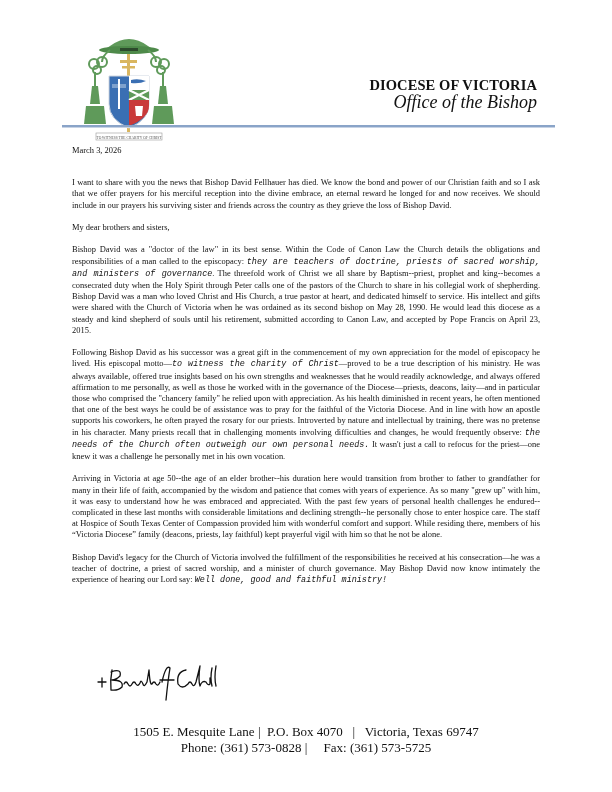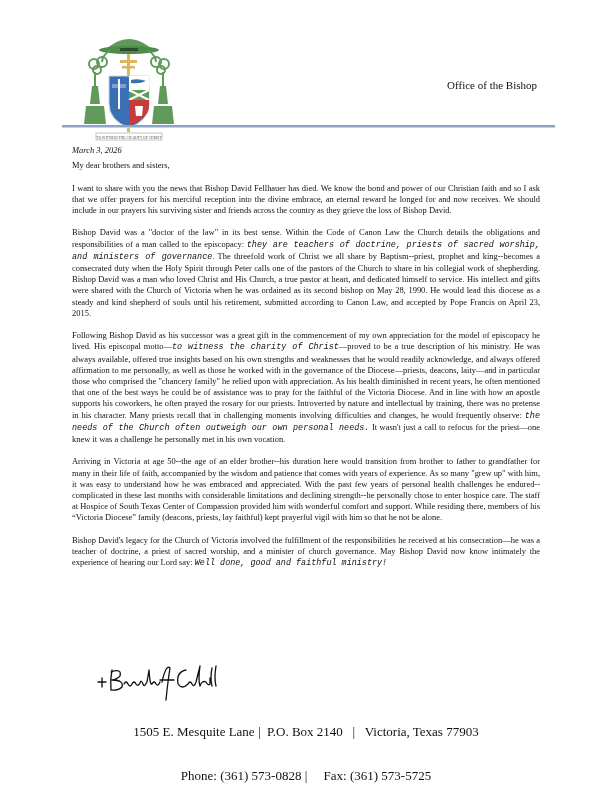--- a/index.html
+++ b/index.html
@@ -1,24 +1,24 @@
 <!DOCTYPE html>
 <html><head>
 <meta charset="utf-8">
 <style>
   html, body { margin: 0; padding: 0; background: #ffffff; }
   body { width: 612px; height: 792px; position: relative; overflow: hidden; font-family: "Liberation Serif", "DejaVu Serif", serif; color: #111; }
   .logo { position: absolute; left: 82px; top: 34px; width: 94px; height: 112px; }
   .header-text { position: absolute; right: 75px; top: 77px; text-align: right; }
   .org-name { font-weight: bold; font-size: 14.5px; letter-spacing: 0.1px; line-height: 17px; }
-  .office { font-size: 11px; line-height: 17px; }
+  .office { font-style: italic; font-size: 18px; line-height: 17px; }
   .divider { position: absolute; left: 62px; top: 125px; width: 493px; height: 2px; background: #8aa4c8; border-bottom: 1px solid #c7d3e5; }
   .body-text { position: absolute; left: 72px; top: 145px; width: 468px; font-size: 8.45px; line-height: 11.2px; text-align: justify; }
   .body-text p { margin: 0 0 11.2px 0; }
-  .body-text .date { margin-bottom: 4px; font-style: italic; }
+  .body-text .date { margin-bottom: 21px; }
   .signature { position: absolute; left: 96px; top: 660px; width: 140px; height: 42px; }
   .footer { position: absolute; left: 0; width: 612px; top: 724px; text-align: center; font-size: 13px; line-height: 15.5px; }
   i { font-style: italic; font-family: Liberation Mono, monospace; }
 </style>
 </head>
 <body>
 
 <svg class="logo" viewBox="0 0 94 112" xmlns="http://www.w3.org/2000/svg">
 
   <path d="M28 12 Q47 -2 66 12 L72 16 Q47 22 22 16 Z" fill="#5f9a5a"></path>
@@ -59,41 +59,42 @@
   <path d="M47 66 L67 66 L67 72 Q67 84 47 92 Z" fill="#c93a3a"></path>
   <path d="M53 72 L61 72 L60 82 L54 82 Z" fill="#ffffff"></path>
   <rect x="30" y="50" width="14" height="4" fill="#ffffff" opacity="0.35"></rect>
   <rect x="36" y="45" width="2" height="30" fill="#ffffff"></rect>
 
   <rect x="14" y="99" width="66" height="7" fill="#ffffff" stroke="#999" stroke-width="0.6"></rect>
   <text x="47" y="104.5" font-size="3.6" text-anchor="middle" fill="#555" font-family="Liberation Serif, serif">TO WITNESS THE CHARITY OF CHRIST</text>
 </svg>
 
 <div class="header-text">
+  <div class="org-name">DIOCESE OF VICTORIA</div>
   <div class="office">Office of the Bishop</div>
 </div>
 
 <div class="divider"></div>
 
 <div class="body-text">
   <p class="date">March 3, 2026</p>
+  <p>I want to share with you the news that Bishop David Fellhauer has died.  We know the bond and power of our Christian faith and so I ask that we offer prayers for his merciful reception into the divine embrace, an eternal reward he longed for and now receives.  We should include in our prayers his surviving sister and friends across the country as they grieve the loss of Bishop David.</p>
   <p>My dear brothers and sisters,</p>
-  <p>I want to share with you the news that Bishop David Fellhauer has died.  We know the bond and power of our Christian faith and so I ask that we offer prayers for his merciful reception into the divine embrace, an eternal reward he longed for and now receives.  We should include in our prayers his surviving sister and friends across the country as they grieve the loss of Bishop David.</p>
   <p><span>Bishop David was a "doctor of the law" in its best sense.  Within the Code of Canon Law the Church details the obligations and responsibilities of a man called to the episcopacy: </span><i>they are teachers of doctrine, priests of sacred worship, and ministers of governance</i><span>.  The threefold work of Christ we all share by Baptism--priest, prophet and king--becomes a consecrated duty when the Holy Spirit through Peter calls one of the pastors of the Church to share in his collegial work of shepherding.  Bishop David was a man who loved Christ and His Church, a true pastor at heart, and dedicated himself to service.  His intellect and gifts were shared with the Church of Victoria when he was ordained as its second bishop on May 28, 1990.  He would lead this diocese as a steady and kind shepherd of souls until his retirement, submitted according to Canon Law, and accepted by Pope Francis on April 23, 2015.</span></p>
   <p><span>Following Bishop David as his successor was a great gift in the commencement of my own appreciation for the model of episcopacy he lived.  His episcopal motto—</span><i>to witness the charity of Christ</i><span>—proved to be a true description of his ministry.  He was always available, offered true insights based on his own strengths and weaknesses that he would readily acknowledge, and always offered affirmation to me personally, as well as those he worked with in the governance of the Diocese—priests, deacons, laity—and in particular those who comprised the "chancery family" he relied upon with appreciation.  As his health diminished in recent years, he often mentioned that one of the best ways he could be of assistance was to pray for the faithful of the Victoria Diocese.  And in line with how an apostle supports his coworkers, he often prayed the rosary for our priests.  Introverted by nature and intellectual by training, there was no pretense in his character.  Many priests recall that in challenging moments involving difficulties and changes, he would frequently observe: </span><i>the needs of the Church often outweigh our own personal needs.</i><span>  It wasn't just a call to refocus for the priest—one knew it was a challenge he personally met in his own vocation.</span></p>
   <p>Arriving in Victoria at age 50--the age of an elder brother--his duration here would transition from brother to father to grandfather for many in their life of faith, accompanied by the wisdom and patience that comes with years of experience.  As so many "grew up" with him, it was easy to understand how he was embraced and appreciated.  With the past few years of personal health challenges he endured--complicated in these last months with considerable limitations and declining strength--he personally chose to enter hospice care.  The staff at Hospice of South Texas Center of Compassion provided him with wonderful comfort and support.  While residing there, members of his “Victoria Diocese” family (deacons, priests, lay faithful) kept prayerful vigil with him so that he not be alone.</p>
   <p><span>Bishop David's legacy for the Church of Victoria involved the fulfillment of the responsibilities he received at his consecration—he was a teacher of doctrine, a priest of sacred worship, and a minister of church governance.  May Bishop David now know intimately the experience of hearing our Lord say: </span><i>Well done, good and faithful ministry!</i></p>
 </div>
 
 <svg class="signature" viewBox="0 0 140 42" xmlns="http://www.w3.org/2000/svg">
   <g fill="none" stroke="#111" stroke-width="1.3" stroke-linecap="round" stroke-linejoin="round">
     <path d="M2 22 L10 22 M6 18 L6 27"></path>
     <path d="M16 10 Q14 20 15 30 M15 12 Q26 8 24 16 Q20 20 16 20 Q28 20 26 27 Q22 31 15 30"></path>
     <path d="M28 24 Q30 20 32 24 Q34 28 36 24 Q38 20 40 24 Q42 27 44 23 Q45 19 47 24 Q48 28 51 22 L53 10 Q54 26 56 24 Q58 20 60 24 Q62 27 64 22"></path>
     <path d="M66 22 Q70 4 74 8 Q72 20 70 40 M64 20 L78 20"></path>
     <path d="M90 10 Q80 12 82 24 Q86 30 92 24 Q94 20 96 24 Q98 28 100 22 L104 6 Q102 20 104 26 Q106 20 110 22 Q112 26 114 24 L114 18 M116 8 Q114 18 116 26 M120 6 Q118 18 120 26"></path>
   </g>
 </svg>
 
 <div class="footer">
-  <div style="white-space: pre;">1505 E. Mesquite Lane |  P.O. Box 2140   |   Victoria, Texas 77903</div>
-  <div style="white-space: pre; margin-top: 28px;">Phone: (361) 573-0828 |     Fax: (361) 573-5725</div>
+  <div style="white-space: pre;">1505 E. Mesquite Lane |  P.O. Box 4070   |   Victoria, Texas 69747</div>
+  <div style="white-space: pre;">Phone: (361) 573-0828 |     Fax: (361) 573-5725</div>
 </div>
 
 </body></html>

